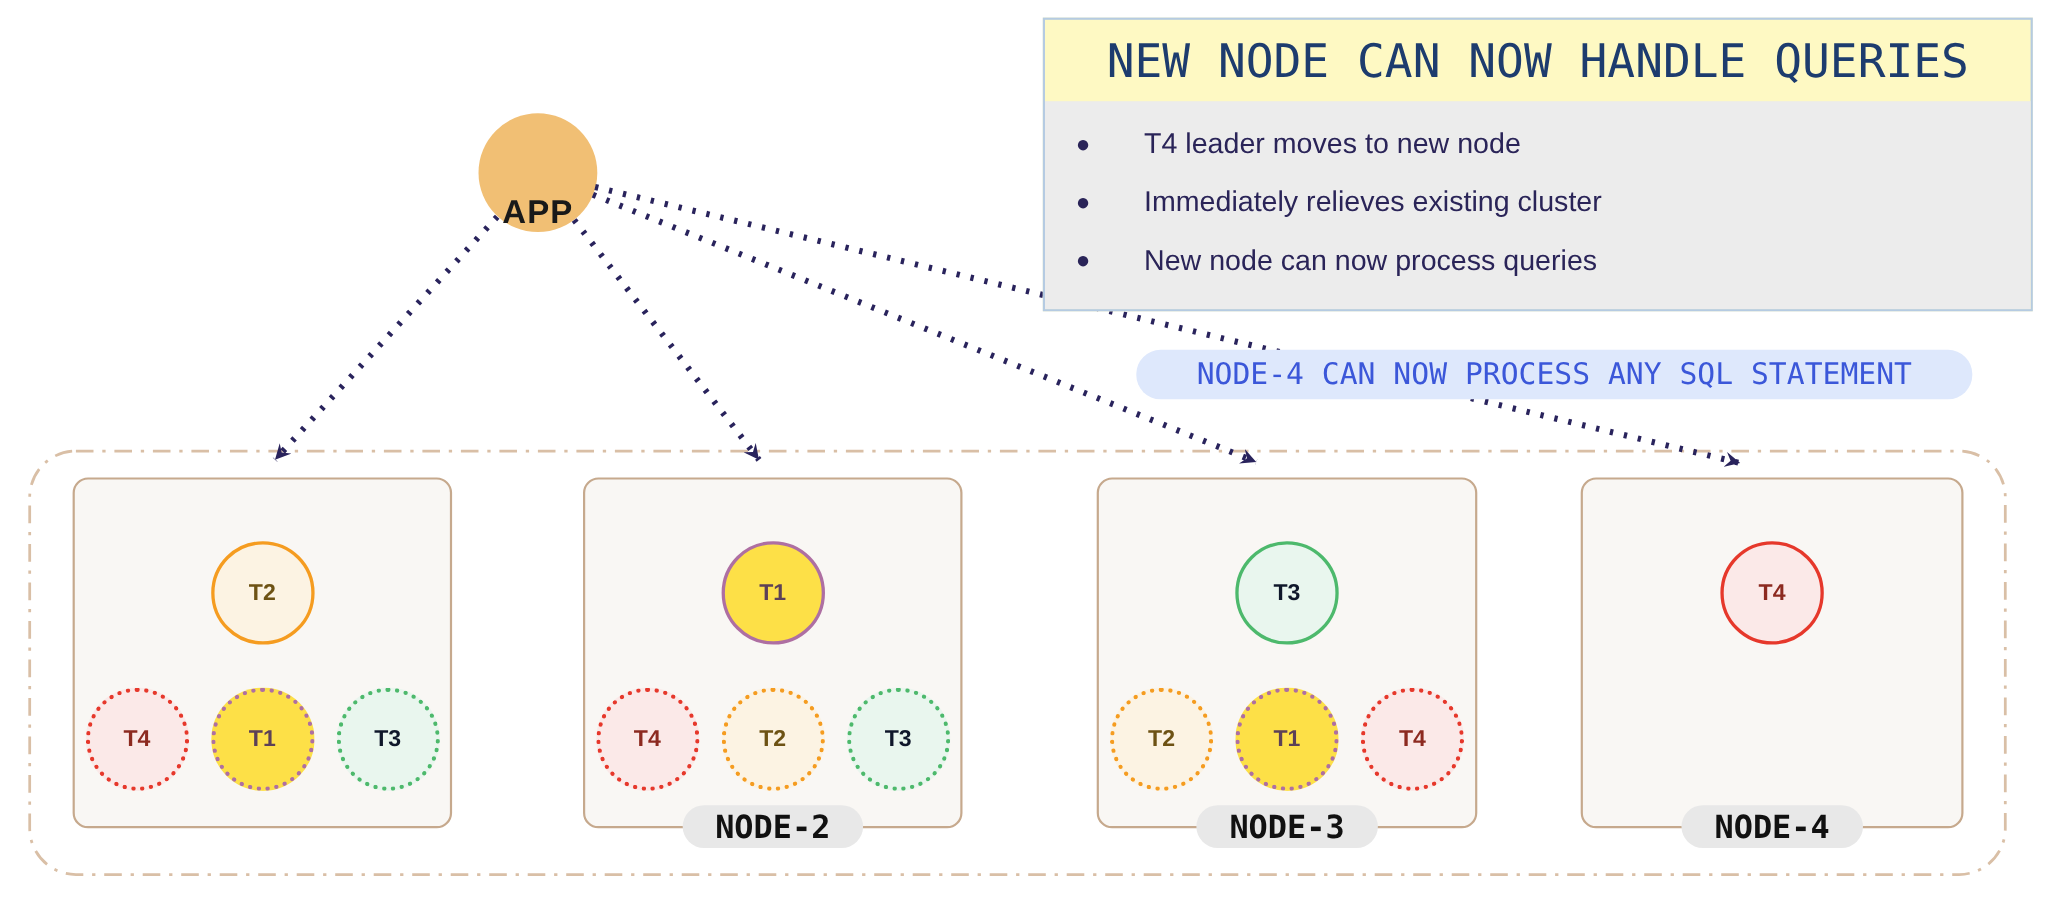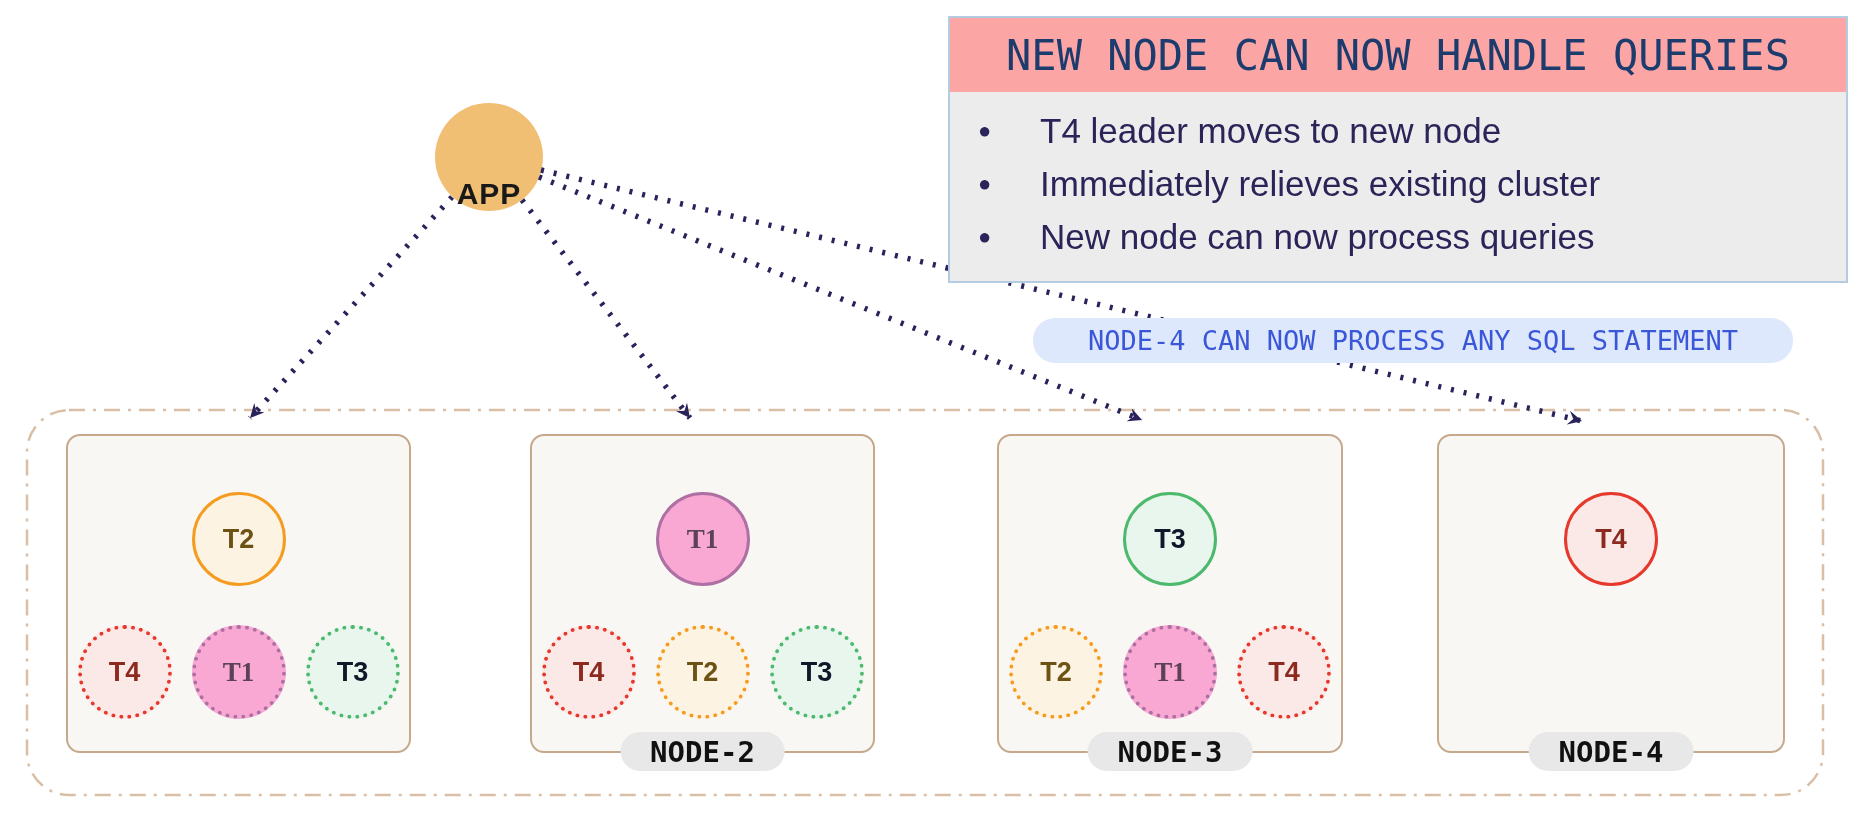--- a/index.html
+++ b/index.html
@@ -6,27 +6,27 @@
   #stage{position:relative;width:1871px;height:833px;background:#ffffff;overflow:hidden;
          font-family:"Liberation Sans", sans-serif;}
 
   
   .app-circle{position:absolute;left:435px;top:103px;width:108px;height:108px;border-radius:50%;
               background:#F1BF74;display:flex;align-items:flex-end;justify-content:center;z-index:2;}
   .app-circle span{font-weight:bold;font-size:30px;color:#191919;letter-spacing:1px;}
 
   
   .callout{position:absolute;left:948px;top:16px;width:900px;z-index:6;
-           border:2px solid #B5CBE2;background:#fca5a5;box-sizing:border-box;}
+           border:2px solid #B5CBE2;background:#fef9c3;box-sizing:border-box;}
   .callout-title{height:74px;display:flex;align-items:center;justify-content:center;
                  font-family:"DejaVu Sans Mono", monospace;font-size:42px;font-weight:500;
                  color:#1D3C6E;white-space:nowrap;}
   .callout-body{background:#ECECEC;padding:12px 0 18px 0;}
   .callout-body ul{list-style:none;margin:0;padding:0 0 0 28px;}
-  .callout-body li{position:relative;padding-left:62px;line-height:53px;font-size:35px;
+  .callout-body li{position:relative;padding-left:62px;line-height:53px;font-size:26px;
                    color:#2A2458;white-space:nowrap;}
   .callout-body li::before{content:"●";position:absolute;left:0;top:0;font-size:22px;color:#2A2458;}
 
   
   .sql-label{position:absolute;left:1033px;top:318px;width:760px;height:45px;z-index:6;
              background:#DEE8FC;border-radius:22px;display:flex;align-items:center;justify-content:center;
              font-family:"DejaVu Sans Mono", monospace;font-size:27px;color:#3B57D9;white-space:nowrap;}
 
   
   #overlay{position:absolute;left:0;top:0;width:1871px;height:833px;z-index:4;pointer-events:none;}
@@ -37,27 +37,27 @@
   .node:nth-of-type(1){left:66px;}
   .node:nth-of-type(2){left:530px;}
   .node:nth-of-type(3){left:997px;width:346px;}
   .node:nth-of-type(4){left:1437px;width:348px;}
 
   .leader-row{position:absolute;left:0;top:56px;width:100%;display:flex;justify-content:center;}
   .follower-row{position:absolute;left:0;top:189px;width:100%;display:flex;justify-content:center;gap:20px;}
 
   .tab-circle{width:94px;height:94px;border-radius:50%;box-sizing:border-box;
               display:flex;align-items:center;justify-content:center;
-              font-size:27px;font-weight:bold;}
+              font-size:21px;font-weight:bold;}
   .tab-circle.leader{border-style:solid;border-width:3px;}
   .tab-circle.follower{border-style:dotted;border-width:4px;}
 
   .c-orange{background:#FCF3E3;color:#6D5214;border-color:#F59C20;}
   .c-red{background:#FBE9E8;color:#8C2A20;border-color:#E6382B;}
-  .c-plum{background:#f9a8d4;color:#5C4157;border-color:#AE6FA2;font-family:Liberation Serif, serif;}
+  .c-plum{background:#fde047;color:#5C4157;border-color:#AE6FA2;}
   .c-green{background:#E9F6EE;color:#0f172a;border-color:#4DB96C;}
 
   .node-pill{position:absolute;left:50%;bottom:-20px;transform:translateX(-50%);
              background:#E8E8E8;border-radius:20px;height:39px;padding:0 30px;
              display:flex;align-items:center;justify-content:center;
              font-family:"DejaVu Sans Mono", monospace;font-weight:bold;font-size:29px;color:#111;
              white-space:nowrap;z-index:3;}
 </style>
 </head>
 <body>

